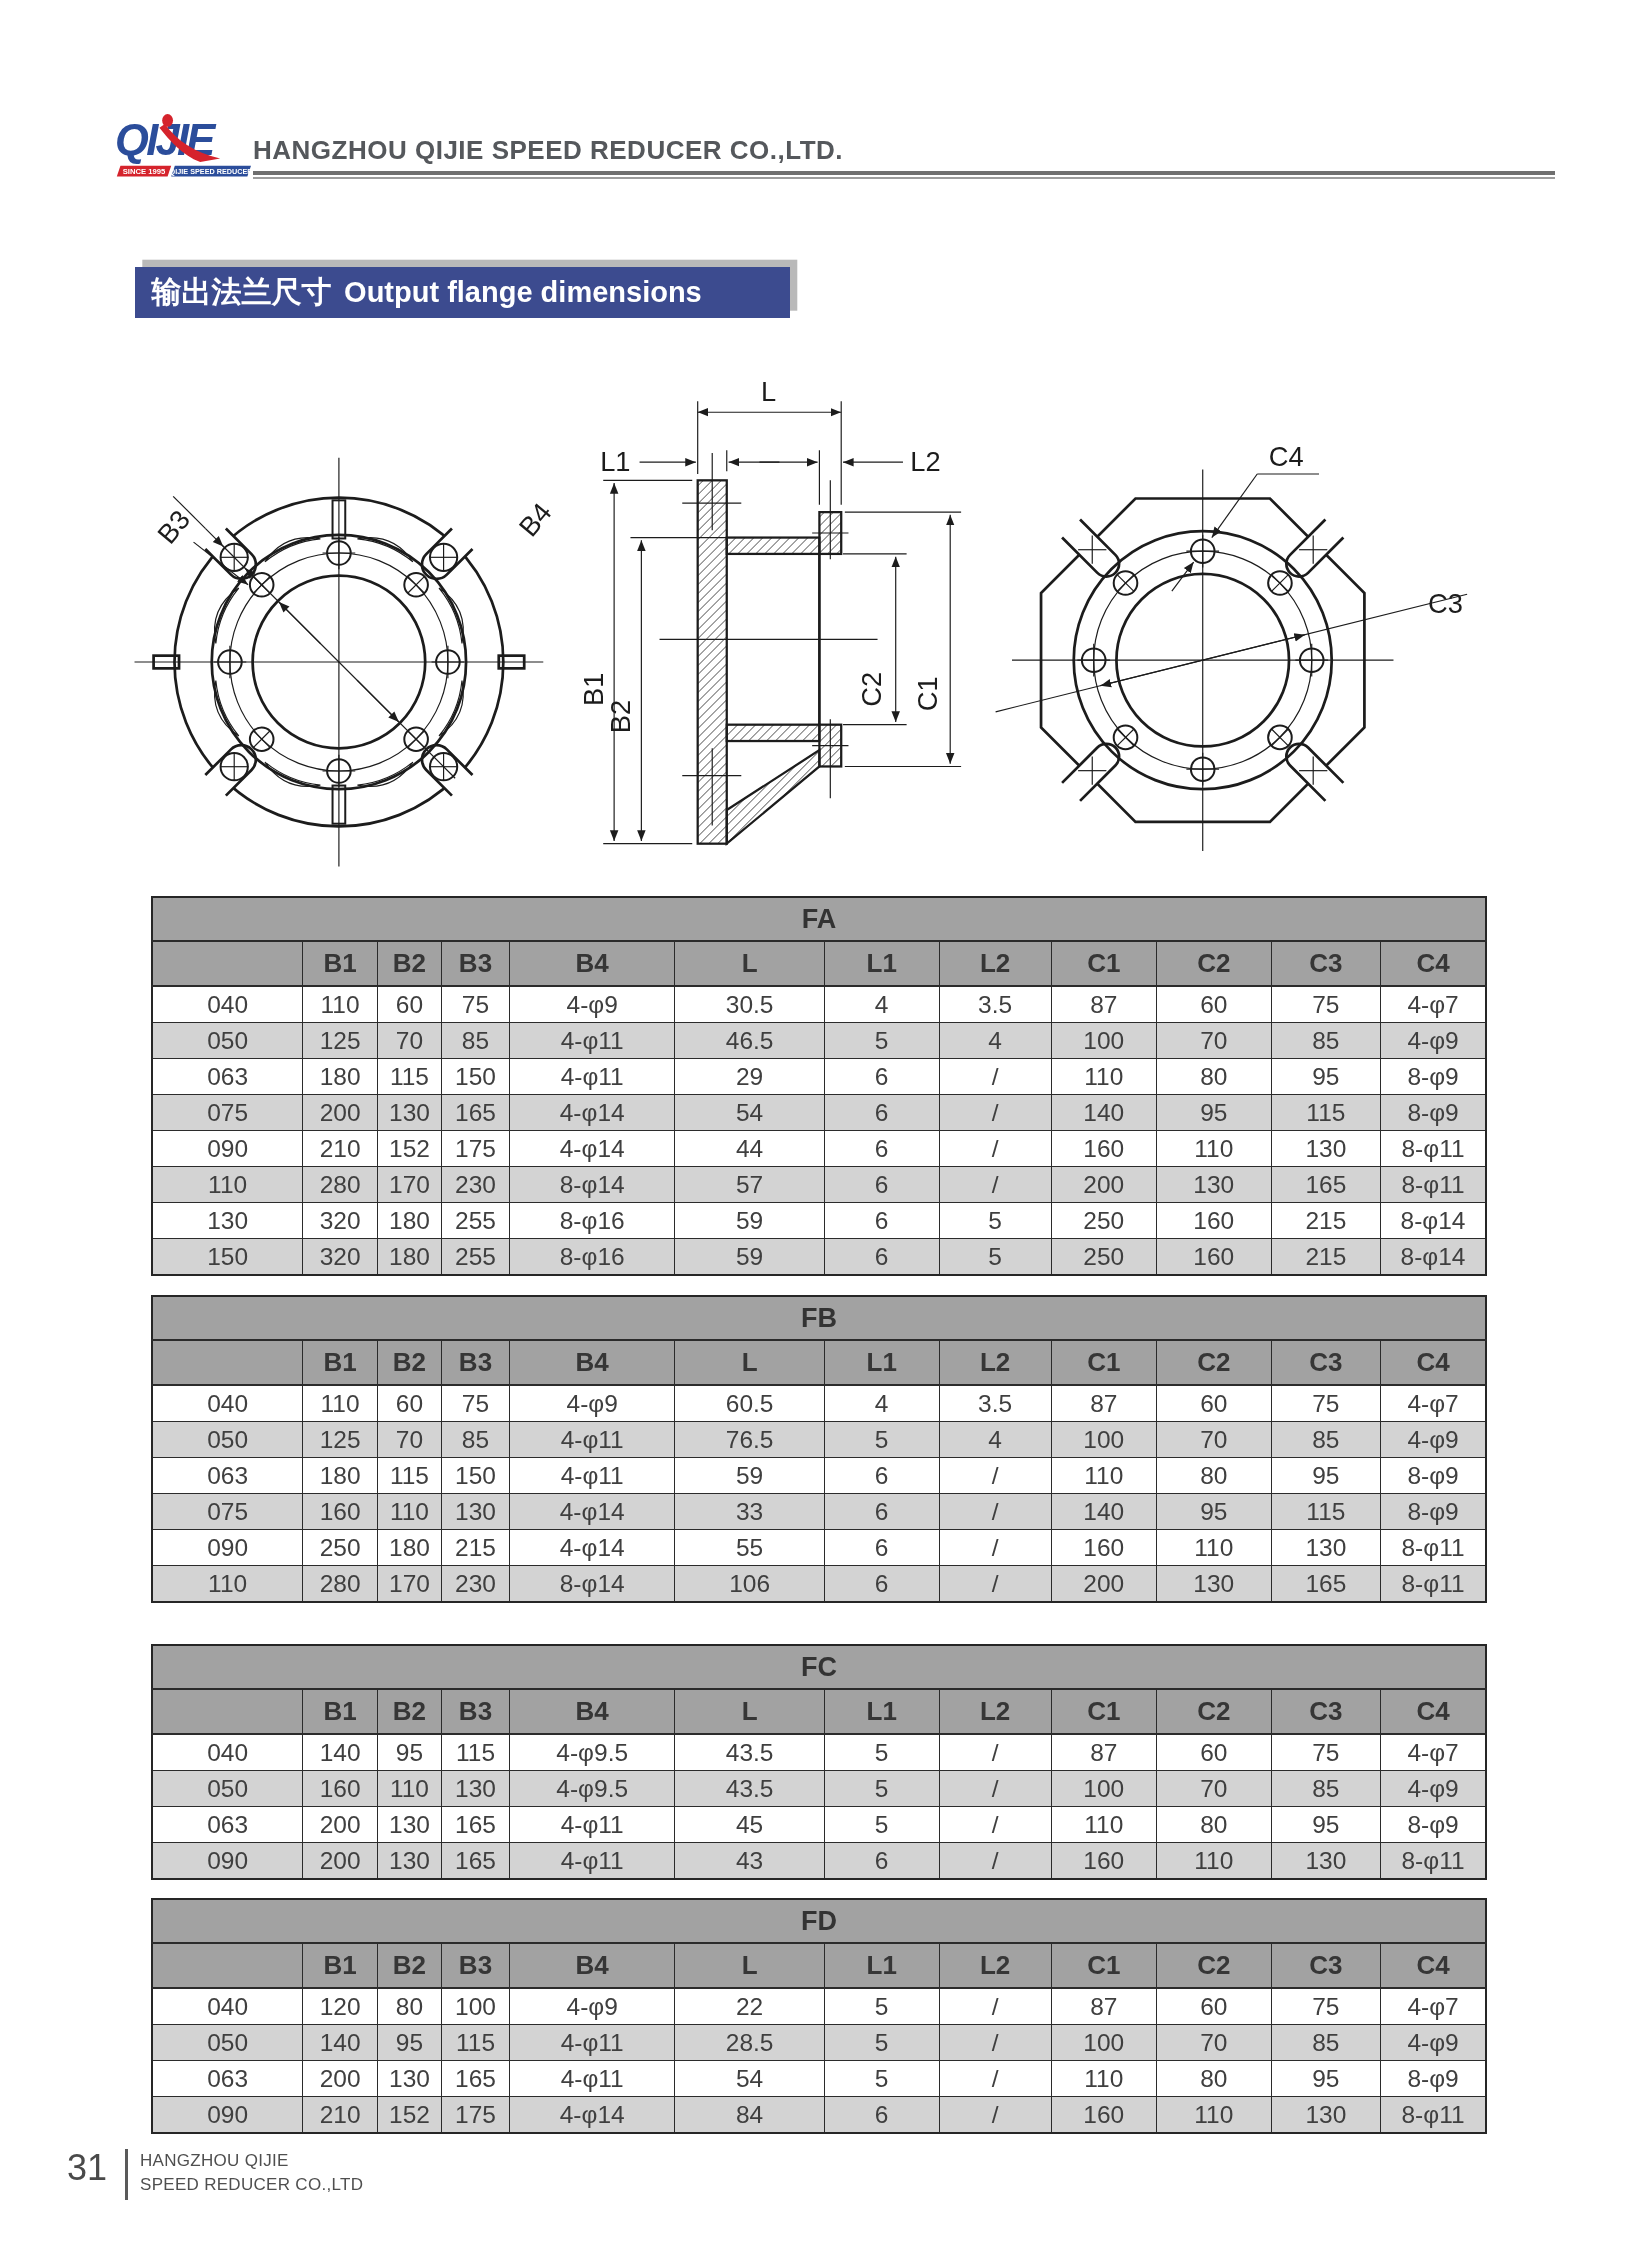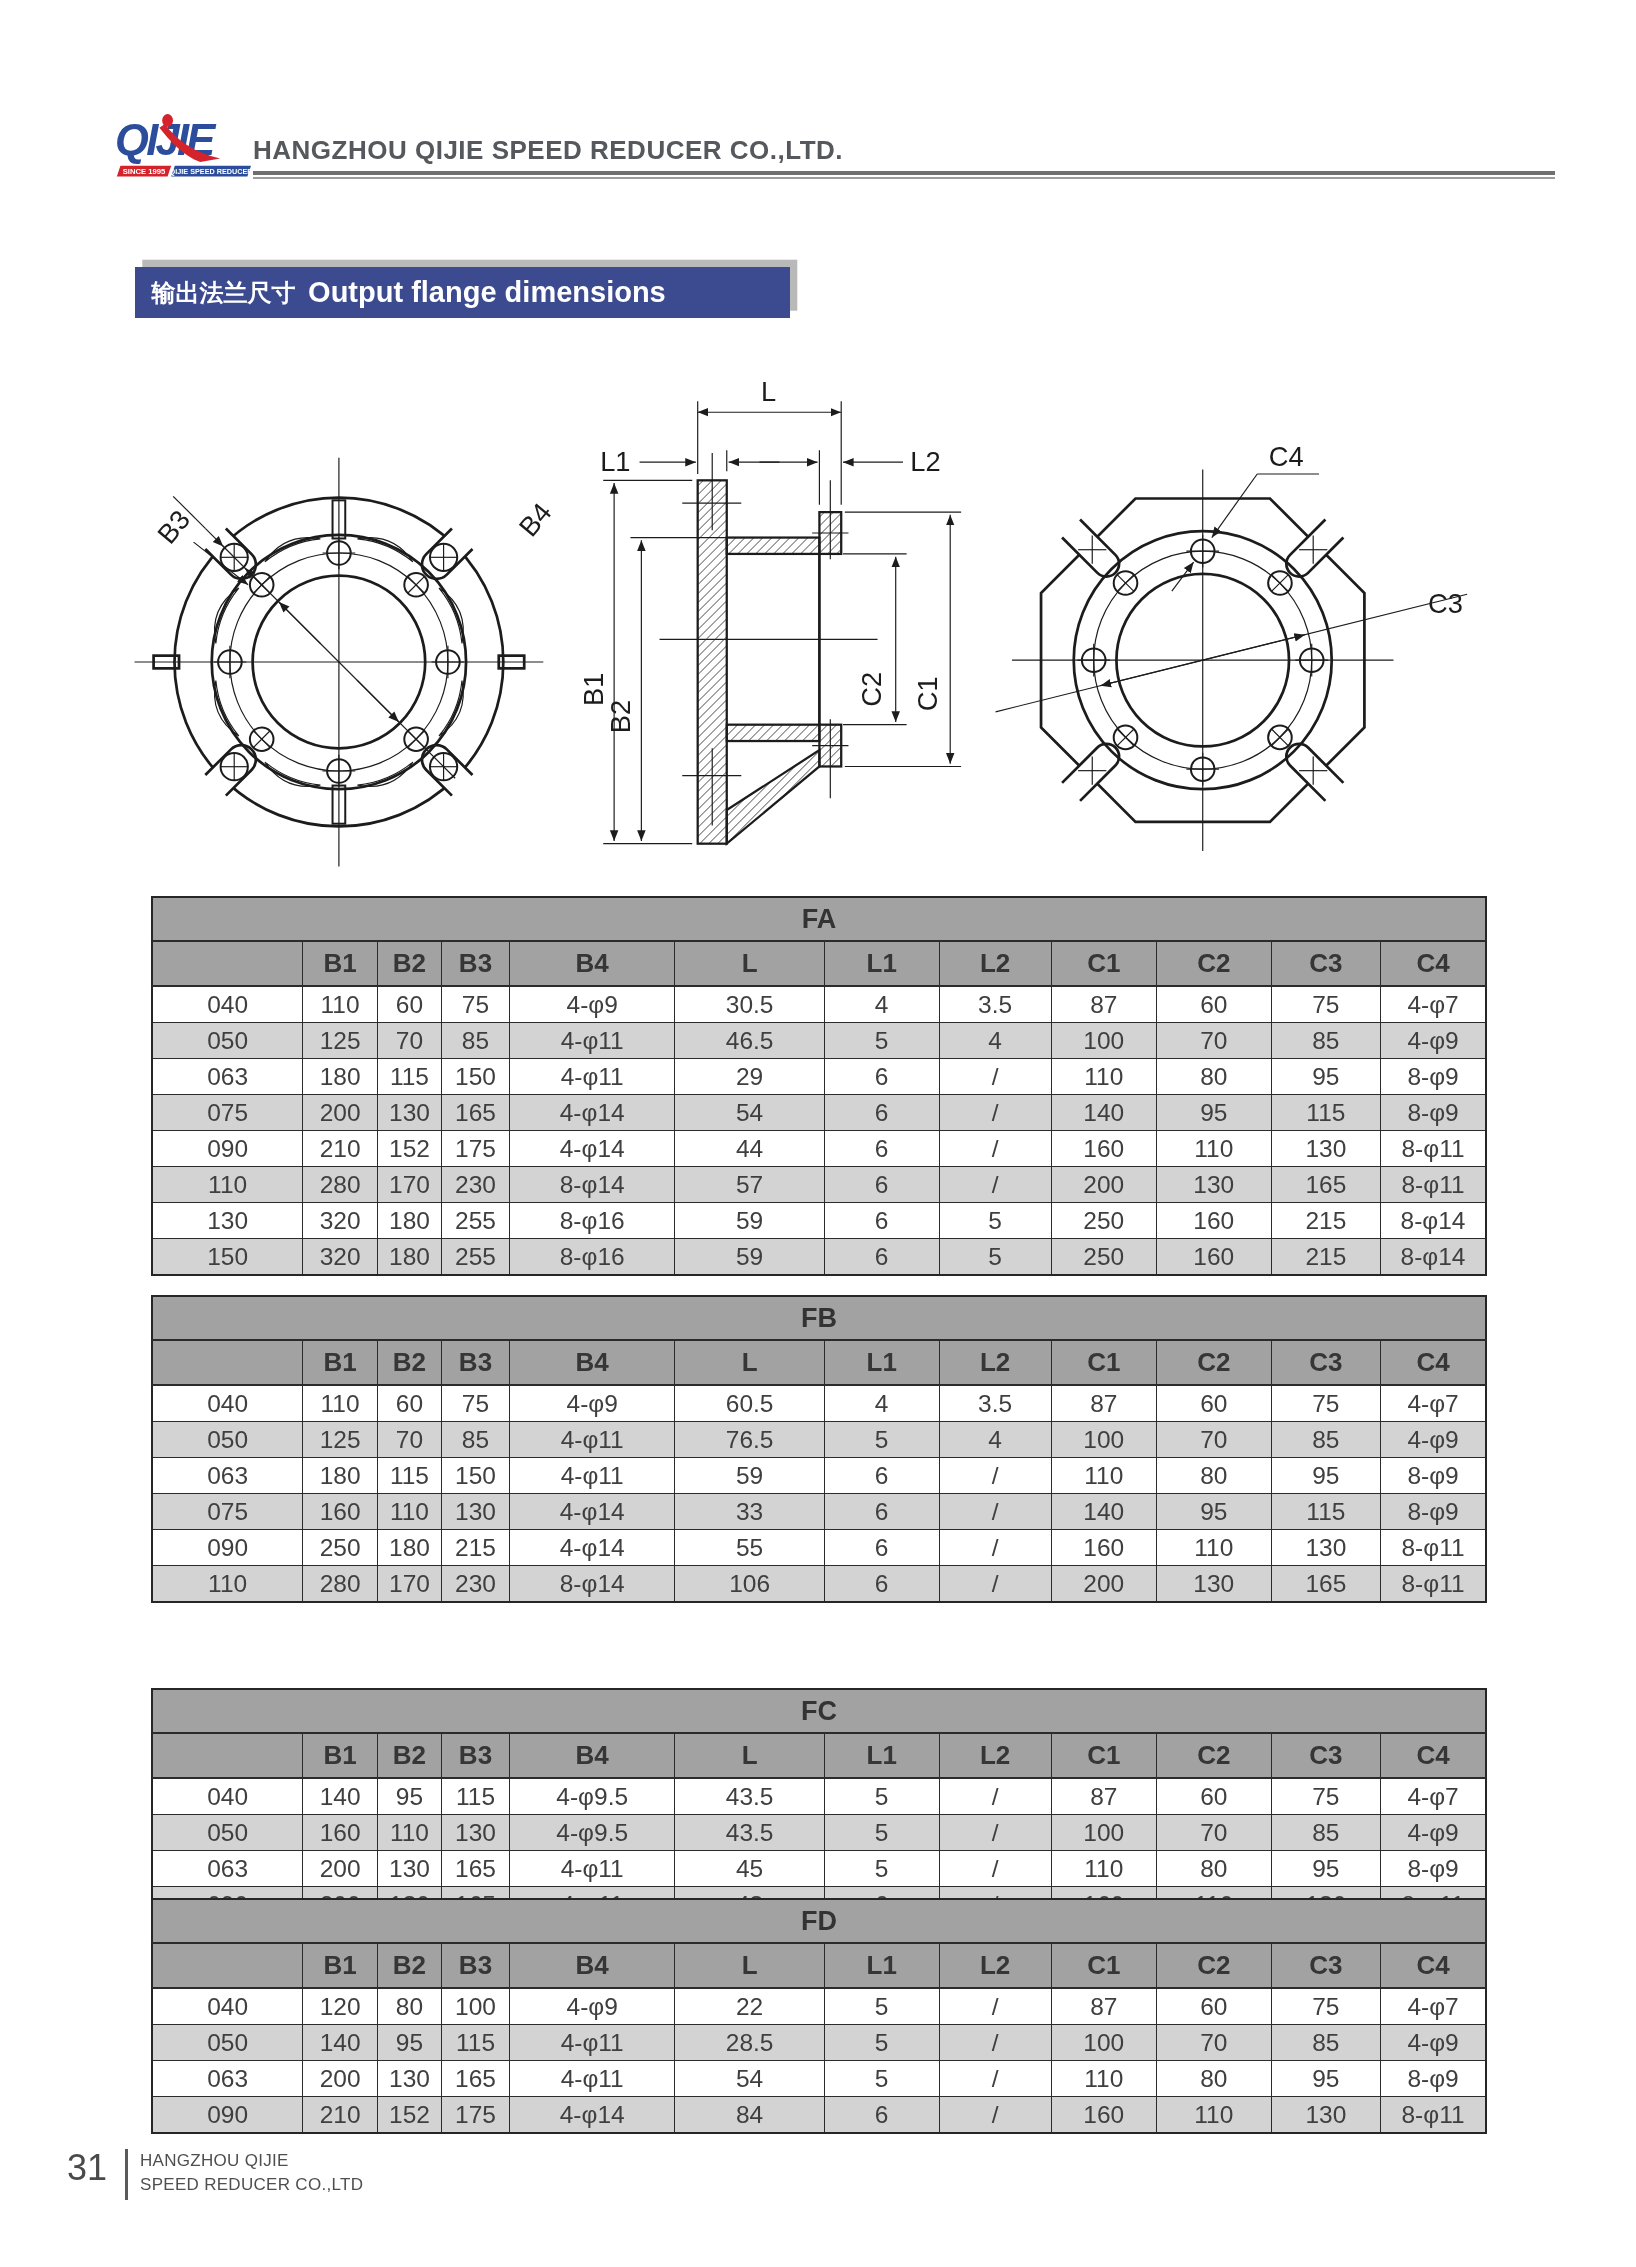--- a/index.html
+++ b/index.html
@@ -9,41 +9,41 @@
   .logo{position:absolute;left:115px;top:113px;}
   .company-name{position:absolute;left:253px;top:135px;font-size:26px;font-weight:bold;
         color:#55585c;letter-spacing:0.5px;}
   .header-rule{position:absolute;left:253px;top:171px;width:1302px;}
   .header-rule .r1{height:3.6px;background:#6f6f6f;}
   .header-rule .r2{height:1.8px;background:#9c9c9c;margin-top:2.7px;}
   
   .title-bar{position:absolute;left:135px;top:267px;width:655px;height:51px;background:#3c4b8f;
         box-shadow:7.3px -7.3px 0 #b9b9b9;display:flex;align-items:center;padding-left:16.4px;
         box-sizing:border-box;color:#ffffff;}
-  .title-zh{font-size:24px;font-weight:bold;}
+  .title-zh{font-size:30px;font-weight:bold;}
   .title-en{font-size:29px;font-weight:600;margin-left:12.7px;}
   
   .drawings{position:absolute;left:82px;top:345px;width:1473px;height:545px;}
   .ln{stroke:#1c1c1c;stroke-width:3;fill:none;}
   .tn{stroke:#1c1c1c;stroke-width:1.3;fill:none;}
   .tn2{stroke:#1c1c1c;stroke-width:2.2;fill:none;}
   .lnf{fill:url(#hatch);stroke:#1c1c1c;stroke-width:2.5;}
   .dim{font-size:30px;fill:#1c1c1c;font-family:"Liberation Sans",sans-serif;}
   
   .tbl{position:absolute;left:151px;width:1336px;}
   .tbl table{border-collapse:collapse;width:100%;table-layout:fixed;border:2.7px solid #262626;}
   .tbl th,.tbl td{border:1.8px solid #2b2b2b;text-align:center;vertical-align:middle;
         overflow:hidden;white-space:nowrap;padding:0;}
   .tbl .t-title th{background:#a2a2a2;height:42px;font-size:27px;font-weight:bold;color:#333;
         border-bottom-width:2.7px;}
   .tbl .t-cols th{background:#a2a2a2;height:43px;font-size:26px;font-weight:bold;color:#363636;
         border-bottom-width:2.7px;}
   .tbl tbody td{height:35px;font-size:24.5px;color:#3f3f3f;background:#ffffff;}
   .tbl tbody tr:nth-child(even) td{background:#d3d3d3;}
-  #tbl-fa{top:896px;} #tbl-fb{top:1295px;} #tbl-fc{top:1644px;margin-top:44px;} #tbl-fd{top:1898px;}
+  #tbl-fa{top:896px;} #tbl-fb{top:1295px;} #tbl-fc{top:1644px;} #tbl-fd{top:1898px;}
   
   .page-num{position:absolute;left:67px;top:2147px;font-size:36px;color:#4a4a4a;}
   .footer-divider{position:absolute;left:125px;top:2149px;width:2.7px;height:51px;background:#5a5a5a;}
   .footer-lines{position:absolute;left:140px;top:2149px;font-size:17px;color:#4f4f4f;
         line-height:23.6px;letter-spacing:0.3px;}
 </style>
 </head>
 <body>
 
 <div class="page">

